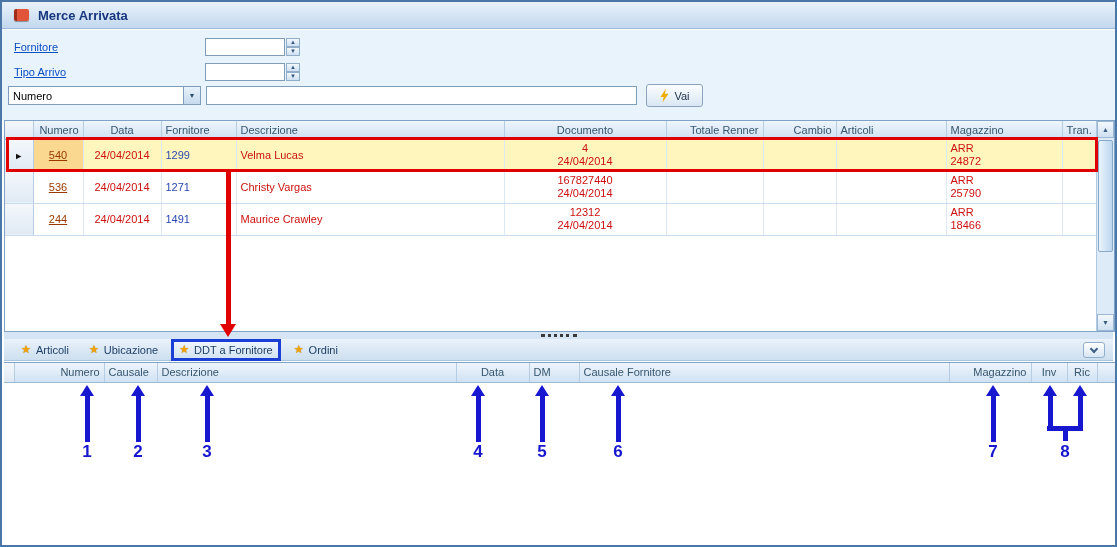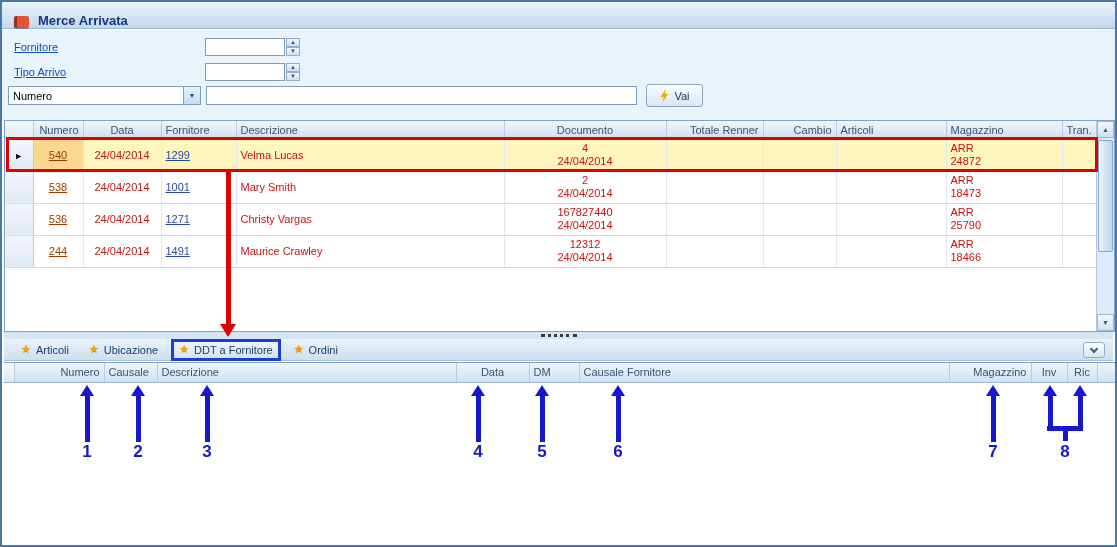--- a/index.html
+++ b/index.html
@@ -3,21 +3,21 @@
 <meta charset="utf-8">
 <style>
   *{margin:0;padding:0;box-sizing:border-box}
   html,body{width:1117px;height:547px;background:#fff}
   .window{position:relative;width:1117px;height:547px;border:2px solid #4a76a8;background:#fff;
           font-family:"Liberation Sans",sans-serif;overflow:hidden}
 
   
   .titlebar{position:absolute;left:0;top:0;right:0;height:27px;
             background:linear-gradient(#e9f2fb,#c2d8ee);border-bottom:1px solid #9ab9d8;
-            display:flex;align-items:flex-end;gap:9px;padding-left:12px}
+            display:flex;align-items:center;gap:9px;padding-left:12px}
   .title-icon{width:15px;height:12px;border-radius:2px;flex:0 0 auto;
               background:linear-gradient(90deg,#9e2d1c 0 3px,#e2543a 3px);
               box-shadow:0 1px 1px rgba(0,0,0,.35)}
   .title-text{font-size:13px;font-weight:bold;color:#16367e}
 
   
   .filter-panel{position:absolute;left:0;top:28px;right:0;height:90px;background:#e9f3fc}
   .link-label{position:absolute;font-size:11px;color:#0b50c4;text-decoration:underline;cursor:pointer}
   .spin{position:absolute;display:flex;height:18px}
   .spin input{width:80px;height:18px;border:1px solid #7f9db9;font:11px "Liberation Sans",sans-serif;padding:0 3px}
@@ -46,21 +46,21 @@
   th{height:18px;background:linear-gradient(#eef5fc,#cfe1f2);border-right:1px solid #b5cce2;
      border-bottom:1px solid #9cb8d3;font-size:11px;font-weight:normal;color:#35566e;
      padding:0 4px;white-space:nowrap;overflow:hidden;text-align:left;cursor:pointer}
   .main-table td{height:32px;border-right:1px solid #dce8f4;border-bottom:1px solid #c9dcee;
      font-size:11px;padding:0 4px;white-space:nowrap;overflow:hidden;vertical-align:middle}
   td.c-sel,th.c-sel{background:linear-gradient(#f4f8fc,#dfe9f3);border-right:1px solid #b5cce2;text-align:center}
   .h-right{text-align:right}.h-center{text-align:center}
   .t-right{text-align:center}.t-center{text-align:center}
   .red{color:#cc1111}
   .lnk-num{color:#9a3a00;text-decoration:underline;cursor:pointer}
-  .lnk-forn{color:#2948b1;text-decoration:underline;cursor:pointer}
+  .lnk-forn{color:#2948b1;cursor:pointer}
   .two-line div{line-height:13px}
   .row-marker{visibility:hidden;font-size:9px;color:#111}
   .selected-row .row-marker{visibility:visible}
   .selected-row td{background:#fff6bd}
   .selected-row td.c-num{background:#fbd88f}
   .selected-row td.c-sel{background:linear-gradient(#f4f8fc,#dfe9f3)}
 
   
   .vscroll{position:absolute;right:0;top:0;bottom:0;width:18px;background:#dcebf7;border-left:1px solid #b0c8e0}
   .scroll-btn{position:absolute;left:0;right:0;height:17px;border:1px solid #9cb8d4;
@@ -190,39 +190,20 @@
             <td class="t-right"></td>
             <td></td>
             <td class="red two-line">
               <div>ARR</div>
               <div>24872</div>
             </td>
             <td></td>
           </tr>
 
 
-          <tr class="grid-row">
-            <td class="c-sel"><span class="row-marker">►</span></td>
-            <td class="c-num t-right"><span class="lnk-num">538</span></td>
-            <td class="t-right red">24/04/2014</td>
-            <td><span class="lnk-forn">1001</span></td>
-            <td class="red">Mary Smith</td>
-            <td class="t-center red two-line">
-              <div>2</div>
-              <div>24/04/2014</div>
-            </td>
-            <td class="t-right"></td>
-            <td class="t-right"></td>
-            <td></td>
-            <td class="red two-line">
-              <div>ARR</div>
-              <div>18473</div>
-            </td>
-            <td></td>
-          </tr>
 
 
           <tr class="grid-row">
             <td class="c-sel"><span class="row-marker">►</span></td>
             <td class="c-num t-right"><span class="lnk-num">536</span></td>
             <td class="t-right red">24/04/2014</td>
             <td><span class="lnk-forn">1271</span></td>
             <td class="red">Christy Vargas</td>
             <td class="t-center red two-line">
               <div>167827440</div>

